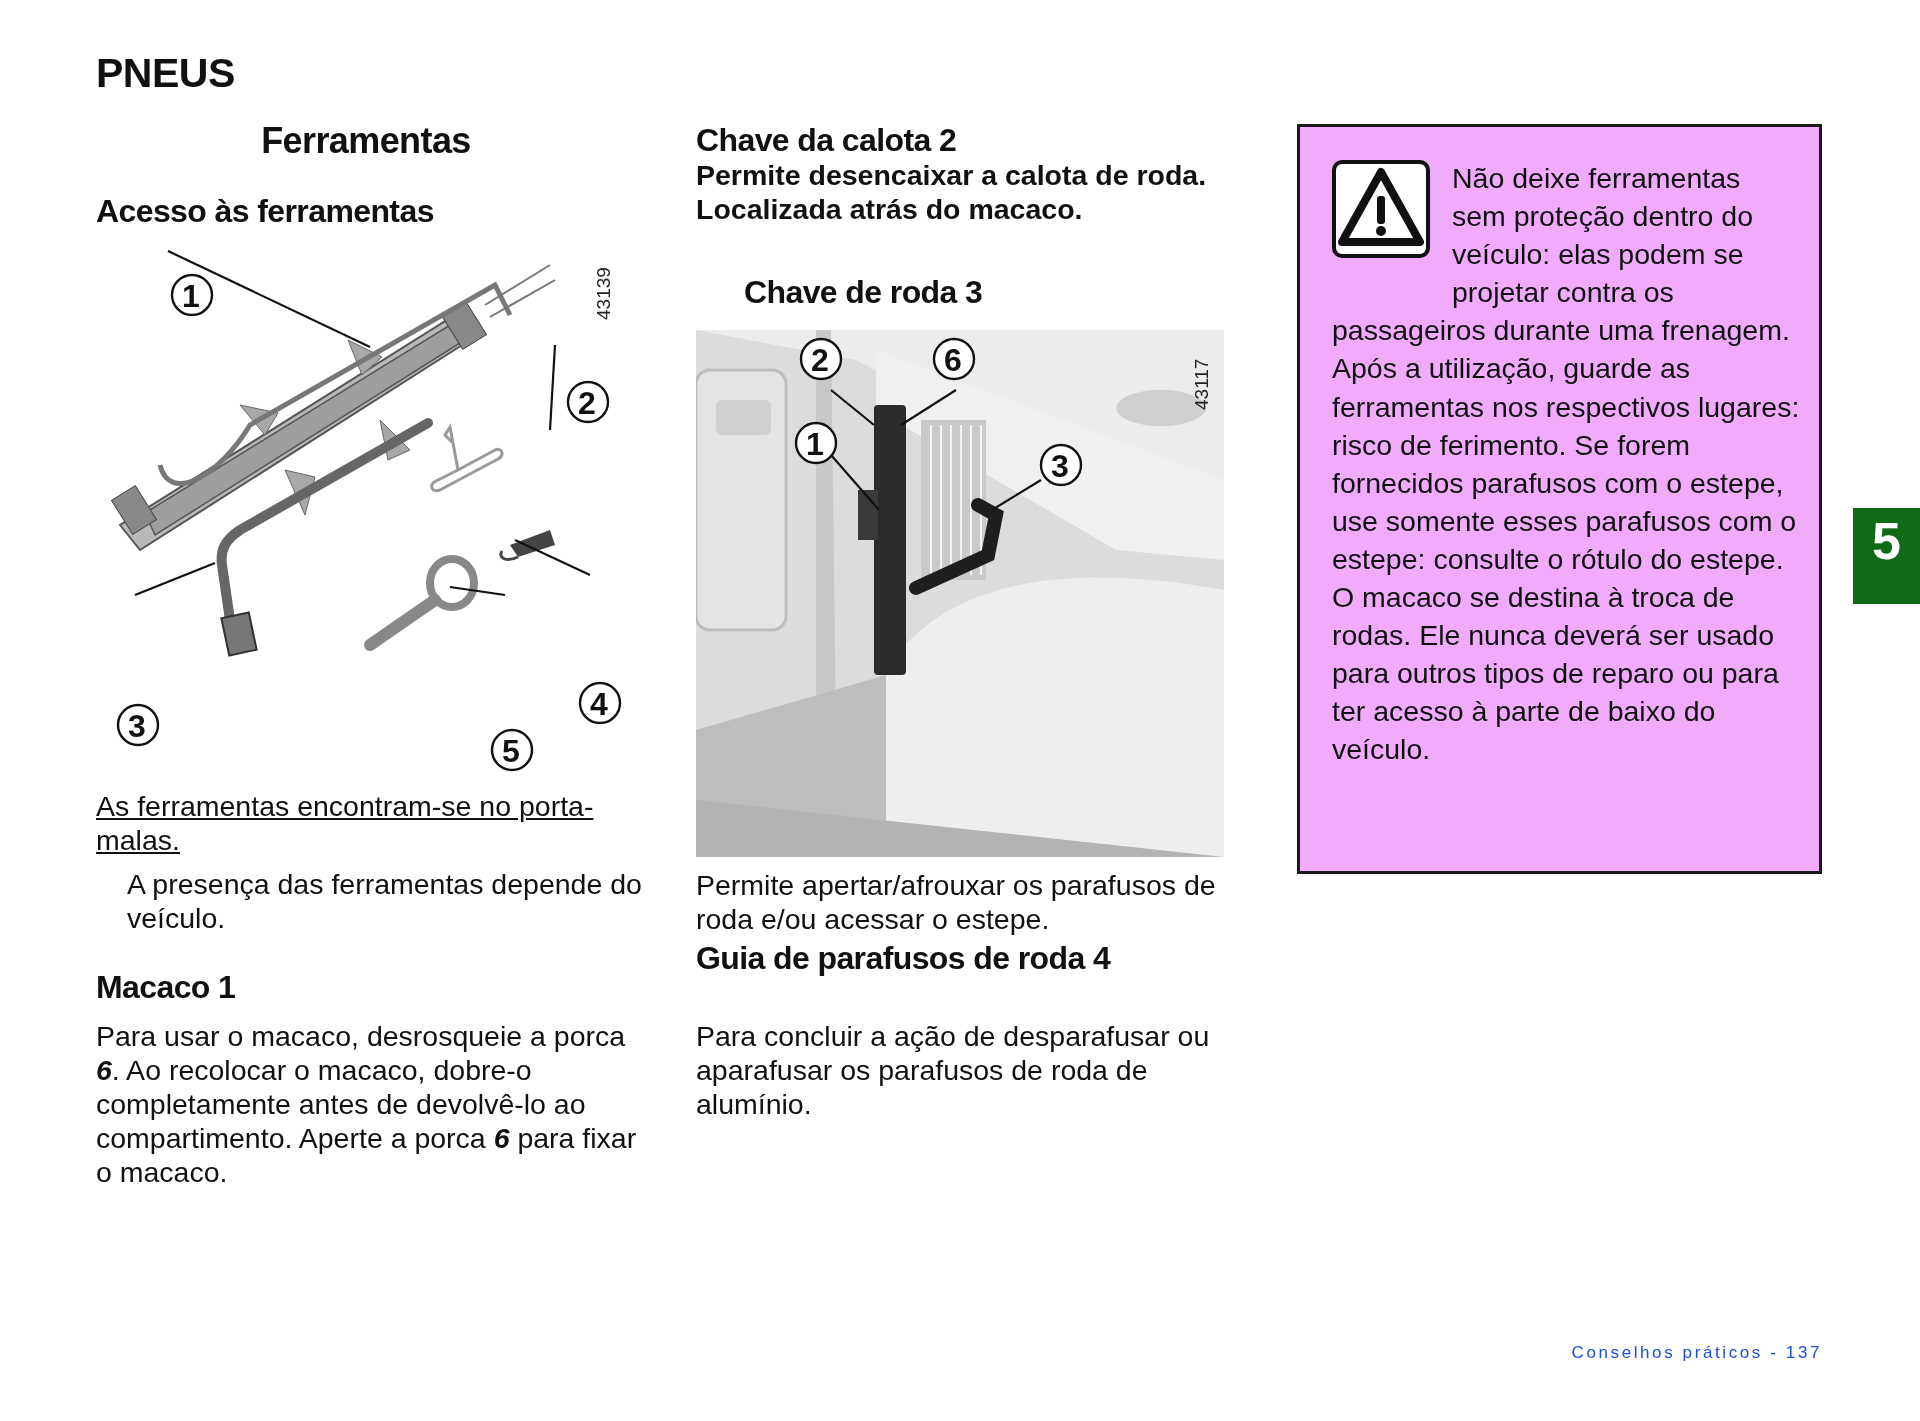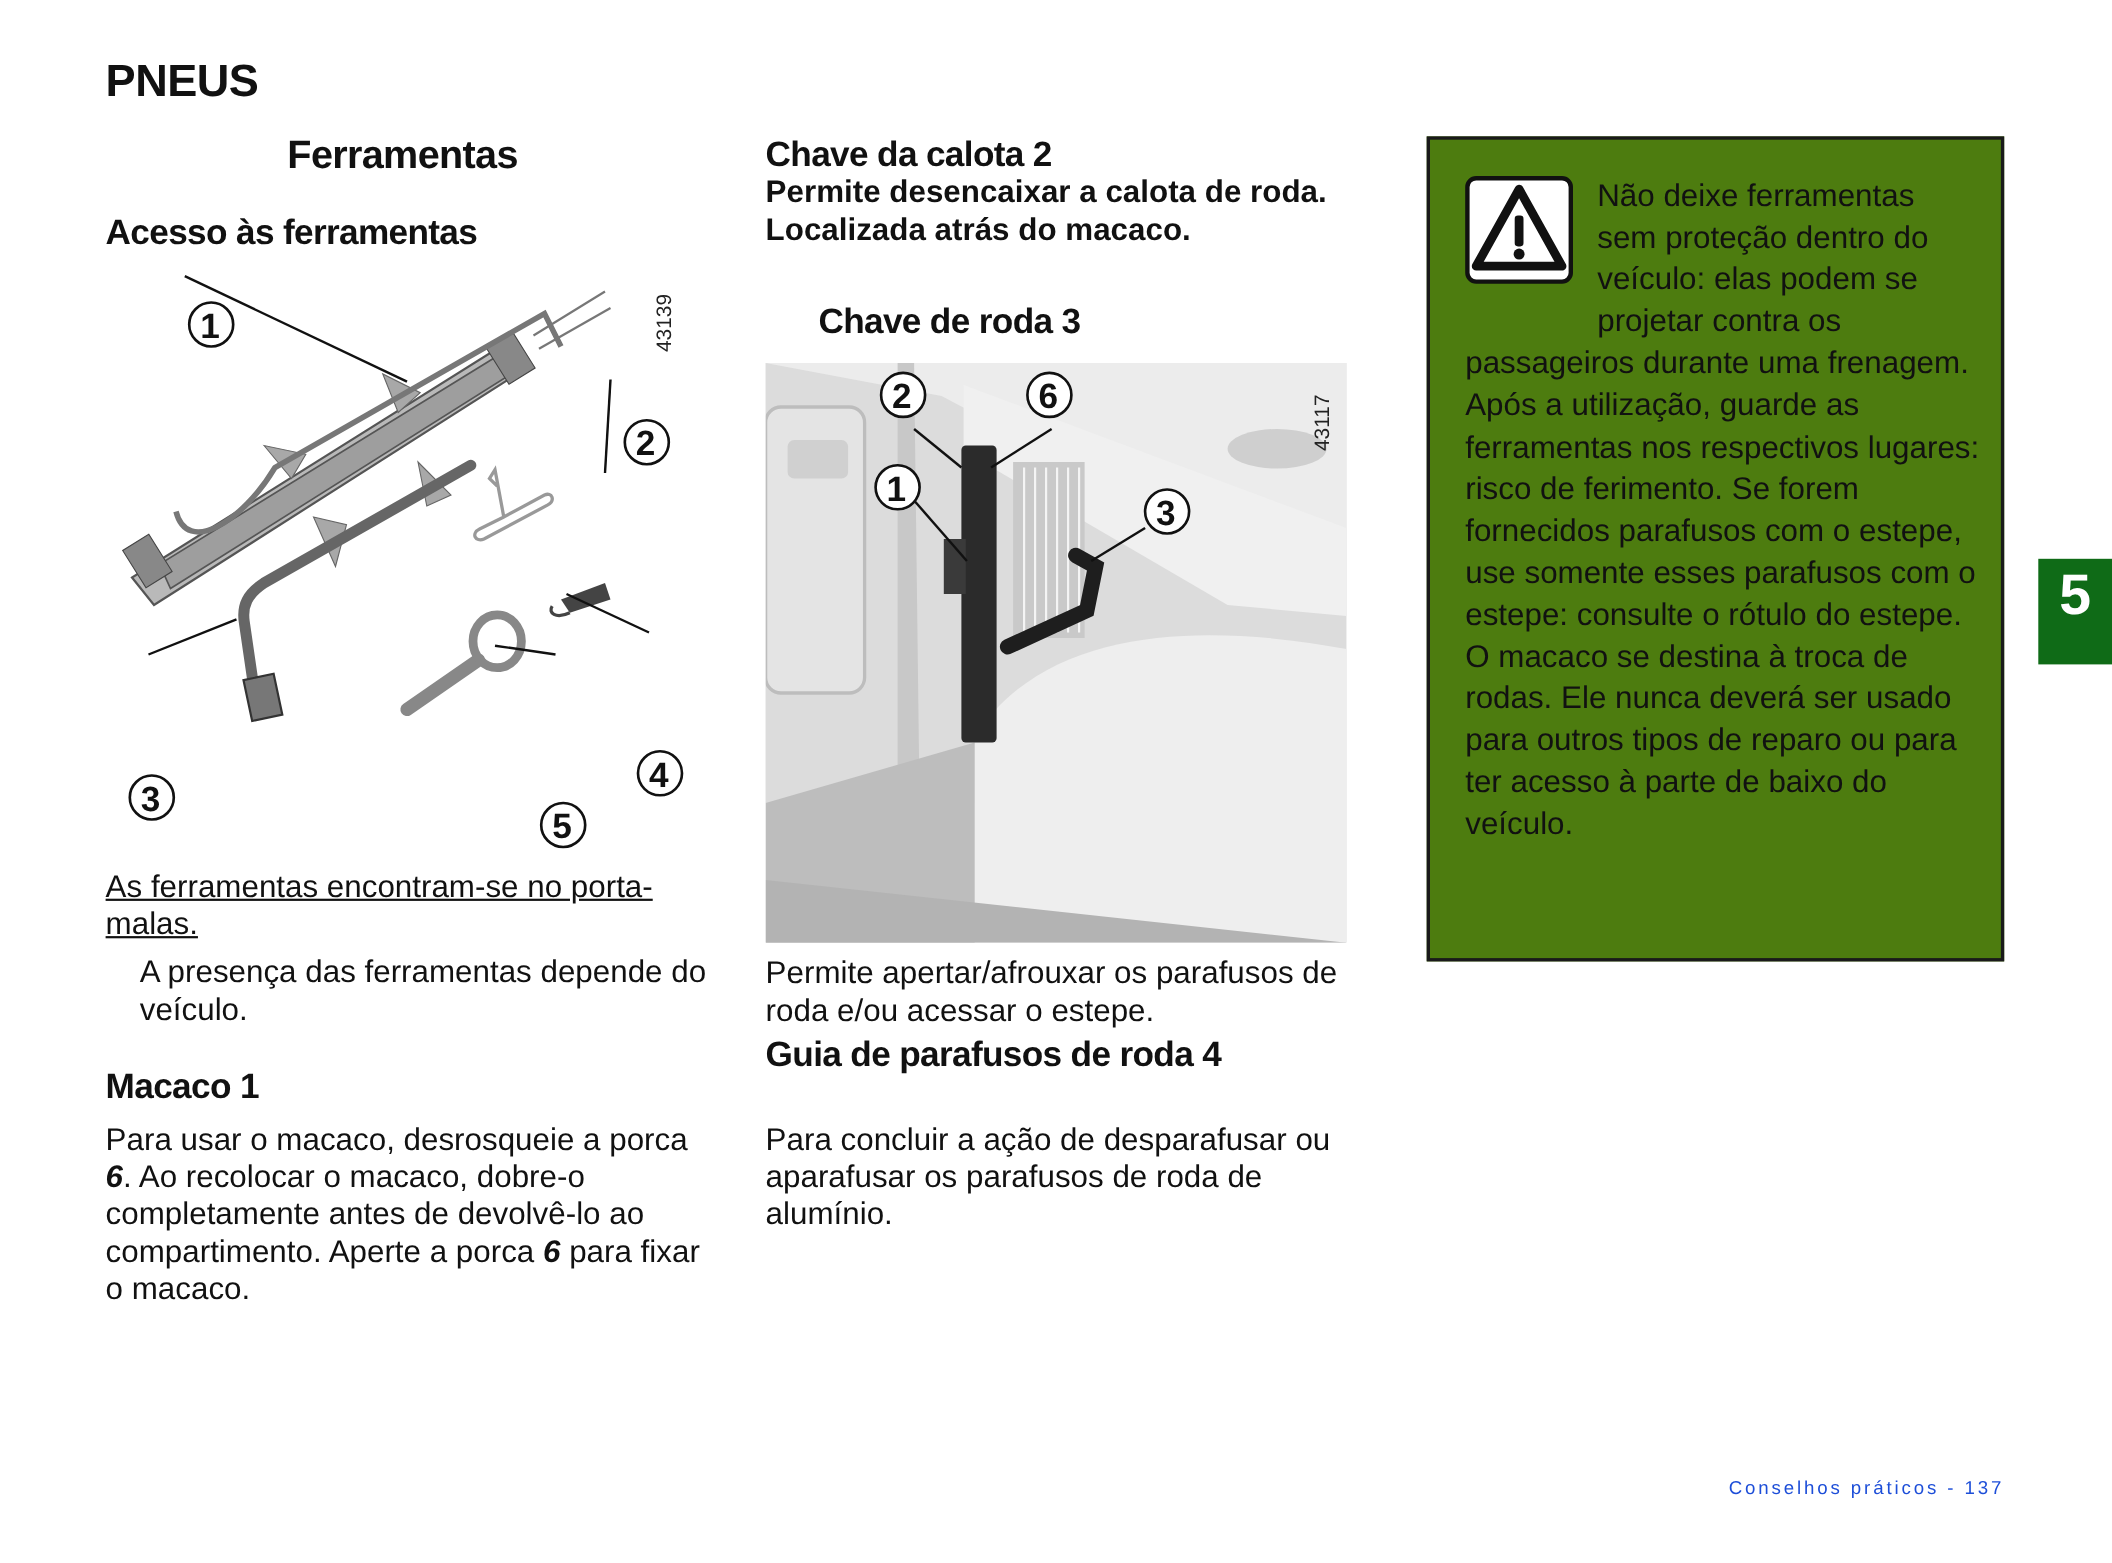--- a/index.html
+++ b/index.html
@@ -10,21 +10,21 @@
   .h1 { font-size:36px; font-weight:bold; letter-spacing:-0.6px;text-align:center; }
   .h2 { font-size:32px; font-weight:bold; letter-spacing:-0.6px; }
   .p { font-size:28.5px; line-height:34px; font-weight:normal; }
   .p .num { font-weight:bold; font-style:italic; }
   .col1 { left:96px; width:540px; }
   .col2 { left:696px; width:540px; }
   .figure { background:#fff; }
   .callout { fill:#fff; stroke:#111; stroke-width:2.4; }
   .callout-text { font-family:"Liberation Sans", sans-serif; font-size:32px; font-weight:bold; fill:#111; }
   .fig-code { font-family:"Liberation Sans", sans-serif; font-size:19px; fill:#222; }
-  .warn-box { left:1297px; top:124px; width:525px; height:750px; background:#4d7c0f;
+  .warn-box { left:1297px; top:124px; width:525px; height:750px; background:#f0abfc;
               border:3px solid #1a1a1a; box-sizing:border-box; }
   .warn-icon { position:absolute; left:32px; top:33px; width:98px; height:98px;
                background:#fff; border:4px solid #111; border-radius:10px; box-sizing:border-box; }
   .warn-text { position:absolute; left:32px; top:32px; width:470px; font-size:28.5px; line-height:38.1px; }
   .warn-text .float { float:left; width:120px; height:152px; }
   .tab-5 { left:1853px; top:508px; width:67px; height:96px; background:#0f6b17; color:#fff;
            font-size:52px; font-weight:bold; text-align:center; line-height:66px; }
   .footer { right:98px; top:1343px; font-size:17px; letter-spacing:2.6px; color:#1d4ed8; }
 </style>
 </head>

